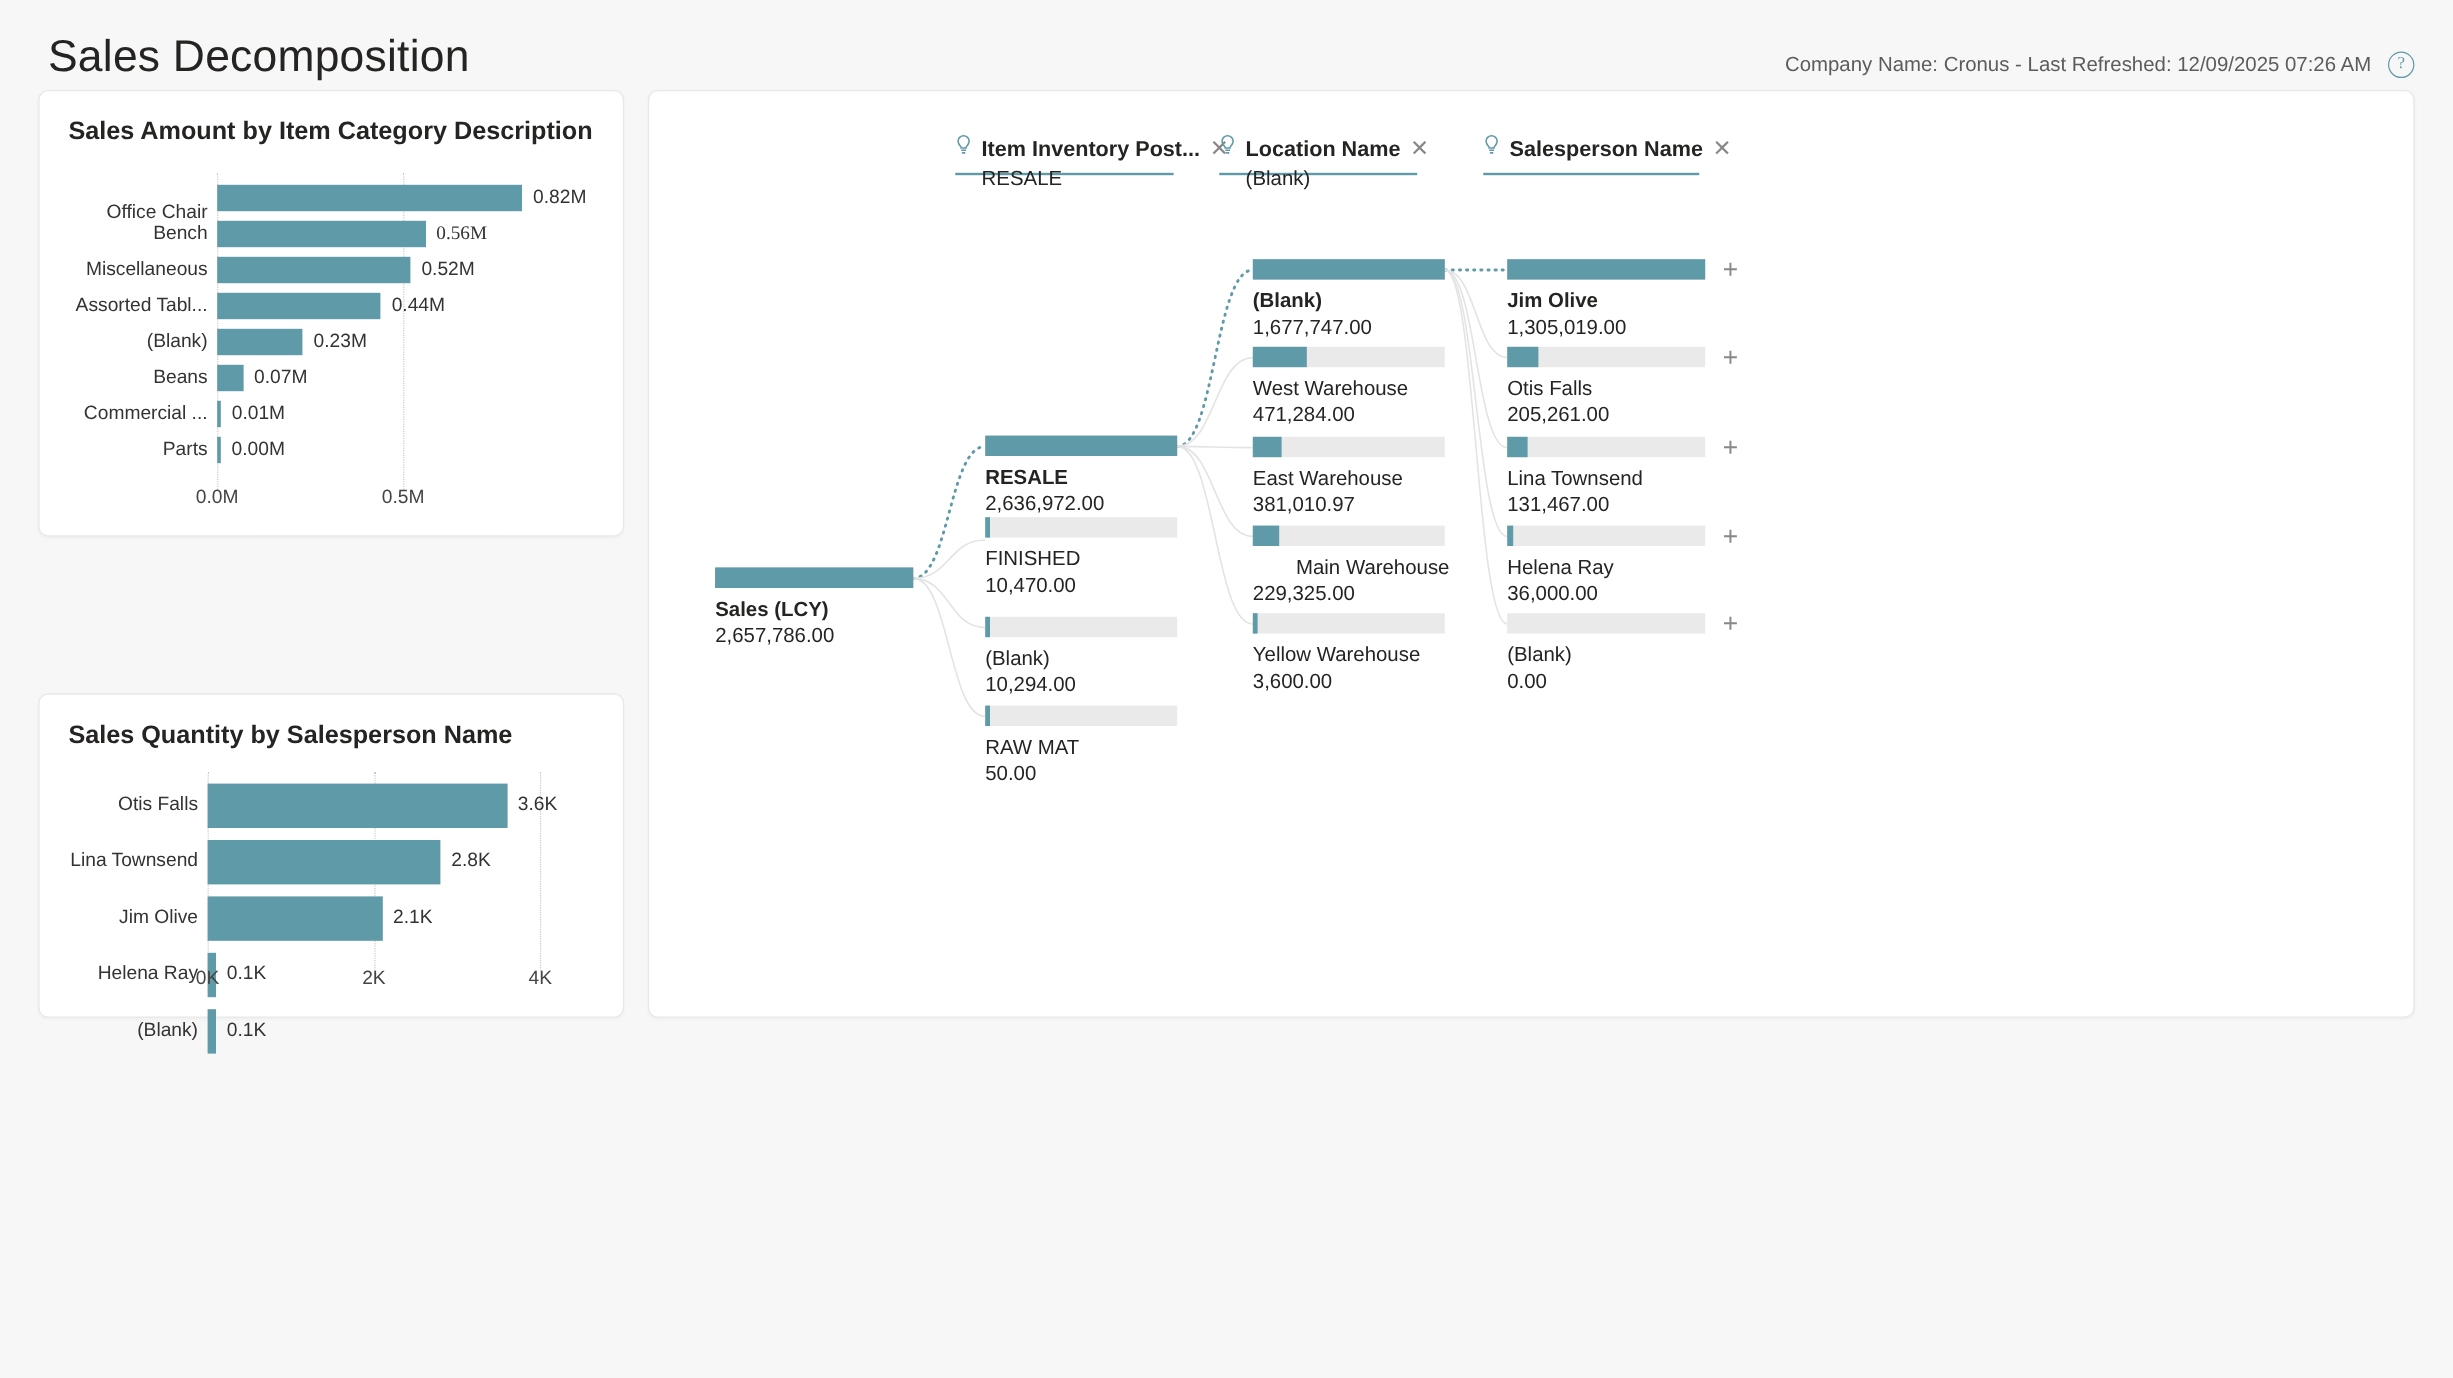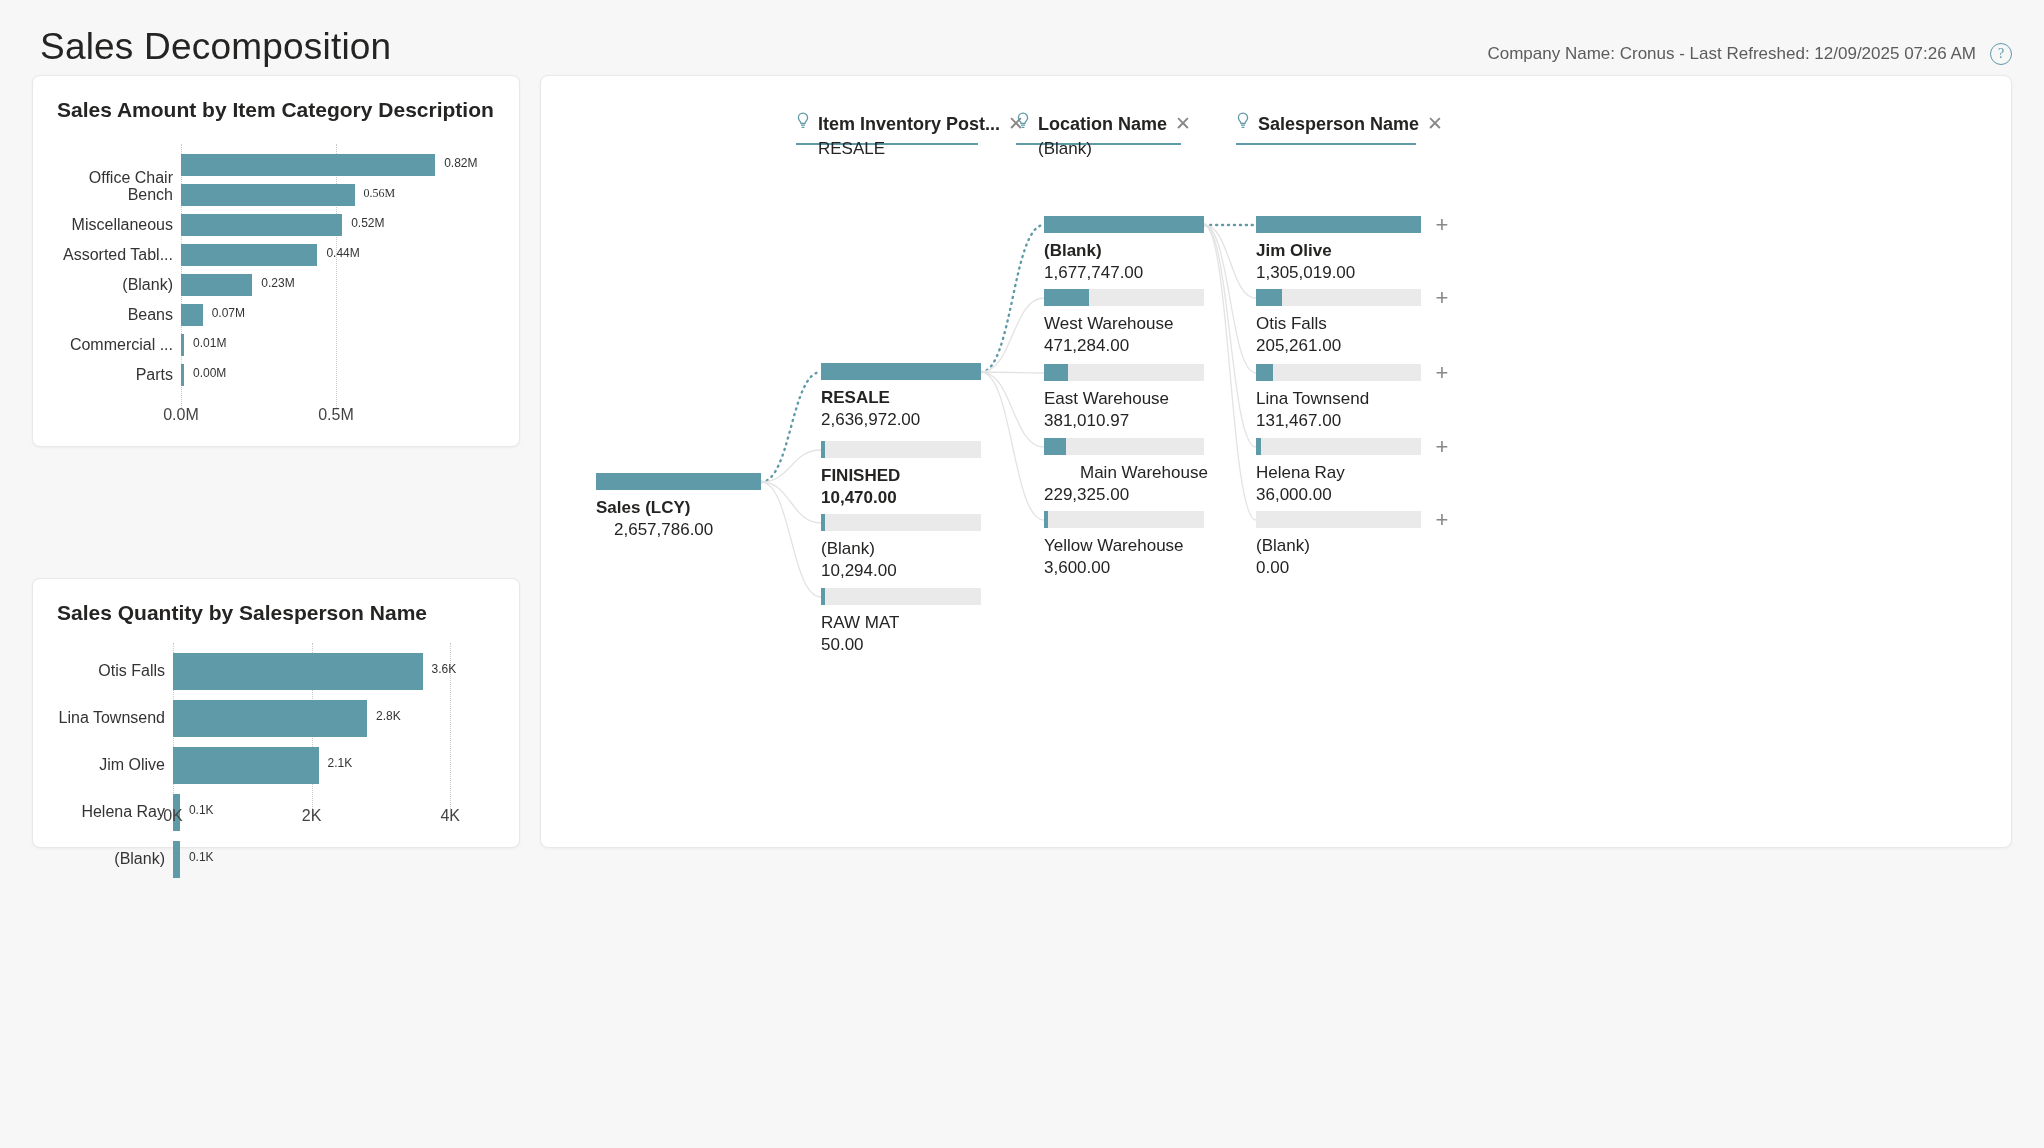--- a/index.html
+++ b/index.html
@@ -43,21 +43,21 @@
     position:absolute; left:24px; top:22px;
     font-size:21px; font-weight:bold; color:#252423;
   }
   
   .chart { position:absolute; left:0; top:0; width:100%; height:100%; }
   .cat-label {
     position:absolute; text-align:right; font-size:16px; color:#333;
     white-space:nowrap;
   }
   .bar { position:absolute; background:#5f9aa8; }
-  .bar-value { position:absolute; font-size:12px; color:#333; white-space:nowrap; }
+  .bar-value { position:absolute; font-size:16px; color:#333; white-space:nowrap; }
   .gridline { position:absolute; width:0; border-left:1px dotted #c9c9c9; }
   .axis-label { position:absolute; font-size:16px; color:#444; }
   
   .chip {
     position:absolute; display:flex; align-items:center; gap:8px;
     padding-bottom:7px; border-bottom:2px solid #5f9aa8;
   }
   .chip-label { font-size:18px; font-weight:bold; color:#252423; white-space:nowrap; }
   .bulb { width:14px; height:20px; flex:0 0 auto; }
   .chip-close {
@@ -199,29 +199,29 @@
   <path d="M7 1.2c-2.6 0-4.6 2-4.6 4.5 0 1.9 1.1 3 1.9 4 .5.6.7 1 .7 1.6h4c0-.6.2-1 .7-1.6.8-1 1.9-2.1 1.9-4C11.6 3.2 9.6 1.2 7 1.2z"></path>
   <path d="M5 13.2h4M5.6 15.4h2.8"></path>
           </svg></span>
         <span class="chip-label" style="flex: 1 1 0%;">Salesperson Name</span>
         <span class="chip-close">✕</span>
       </div>
       <div class="node" style="left: 55px; top: 397px; width: 165px; height: 70px;">
         <div class="node-track" style="width: 165px; background: rgb(95, 154, 168);"></div>
         <div class="node-fill" style="width: 165px;"></div>
         <div class="node-name root" style="left: 0px; top: 25px;">Sales (LCY)</div>
-        <div class="node-value" style="left: 0px; top: 47px; margin-left: 18px;">2,657,786.00</div>
+        <div class="node-value" style="left: 0px; top: 47px;">2,657,786.00</div>
       </div>
       <div class="node" style="left: 280px; top: 287px; width: 160px; height: 70px;">
         <div class="node-track" style="width: 160px;"></div>
         <div class="node-fill" style="width: 160px;"></div>
         <div class="node-name root" style="left: 0px; top: 25px;">RESALE</div>
         <div class="node-value" style="left: 0px; top: 47px;">2,636,972.00</div>
       </div>
-      <div class="node" style="left: 280px; top: 365px; width: 160px; height: 70px; font-weight: bold;">
+      <div class="node" style="left: 280px; top: 355px; width: 160px; height: 70px;">
         <div class="node-track" style="width: 160px;"></div>
         <div class="node-fill" style="width: 4px;"></div>
         <div class="node-name" style="left: 0px; top: 25px;">FINISHED</div>
         <div class="node-value" style="left: 0px; top: 47px;">10,470.00</div>
       </div>
       <div class="node" style="left: 280px; top: 438px; width: 160px; height: 70px;">
         <div class="node-track" style="width: 160px;"></div>
         <div class="node-fill" style="width: 4px;"></div>
         <div class="node-name" style="left: 0px; top: 25px;">(Blank)</div>
         <div class="node-value" style="left: 0px; top: 47px;">10,294.00</div>

